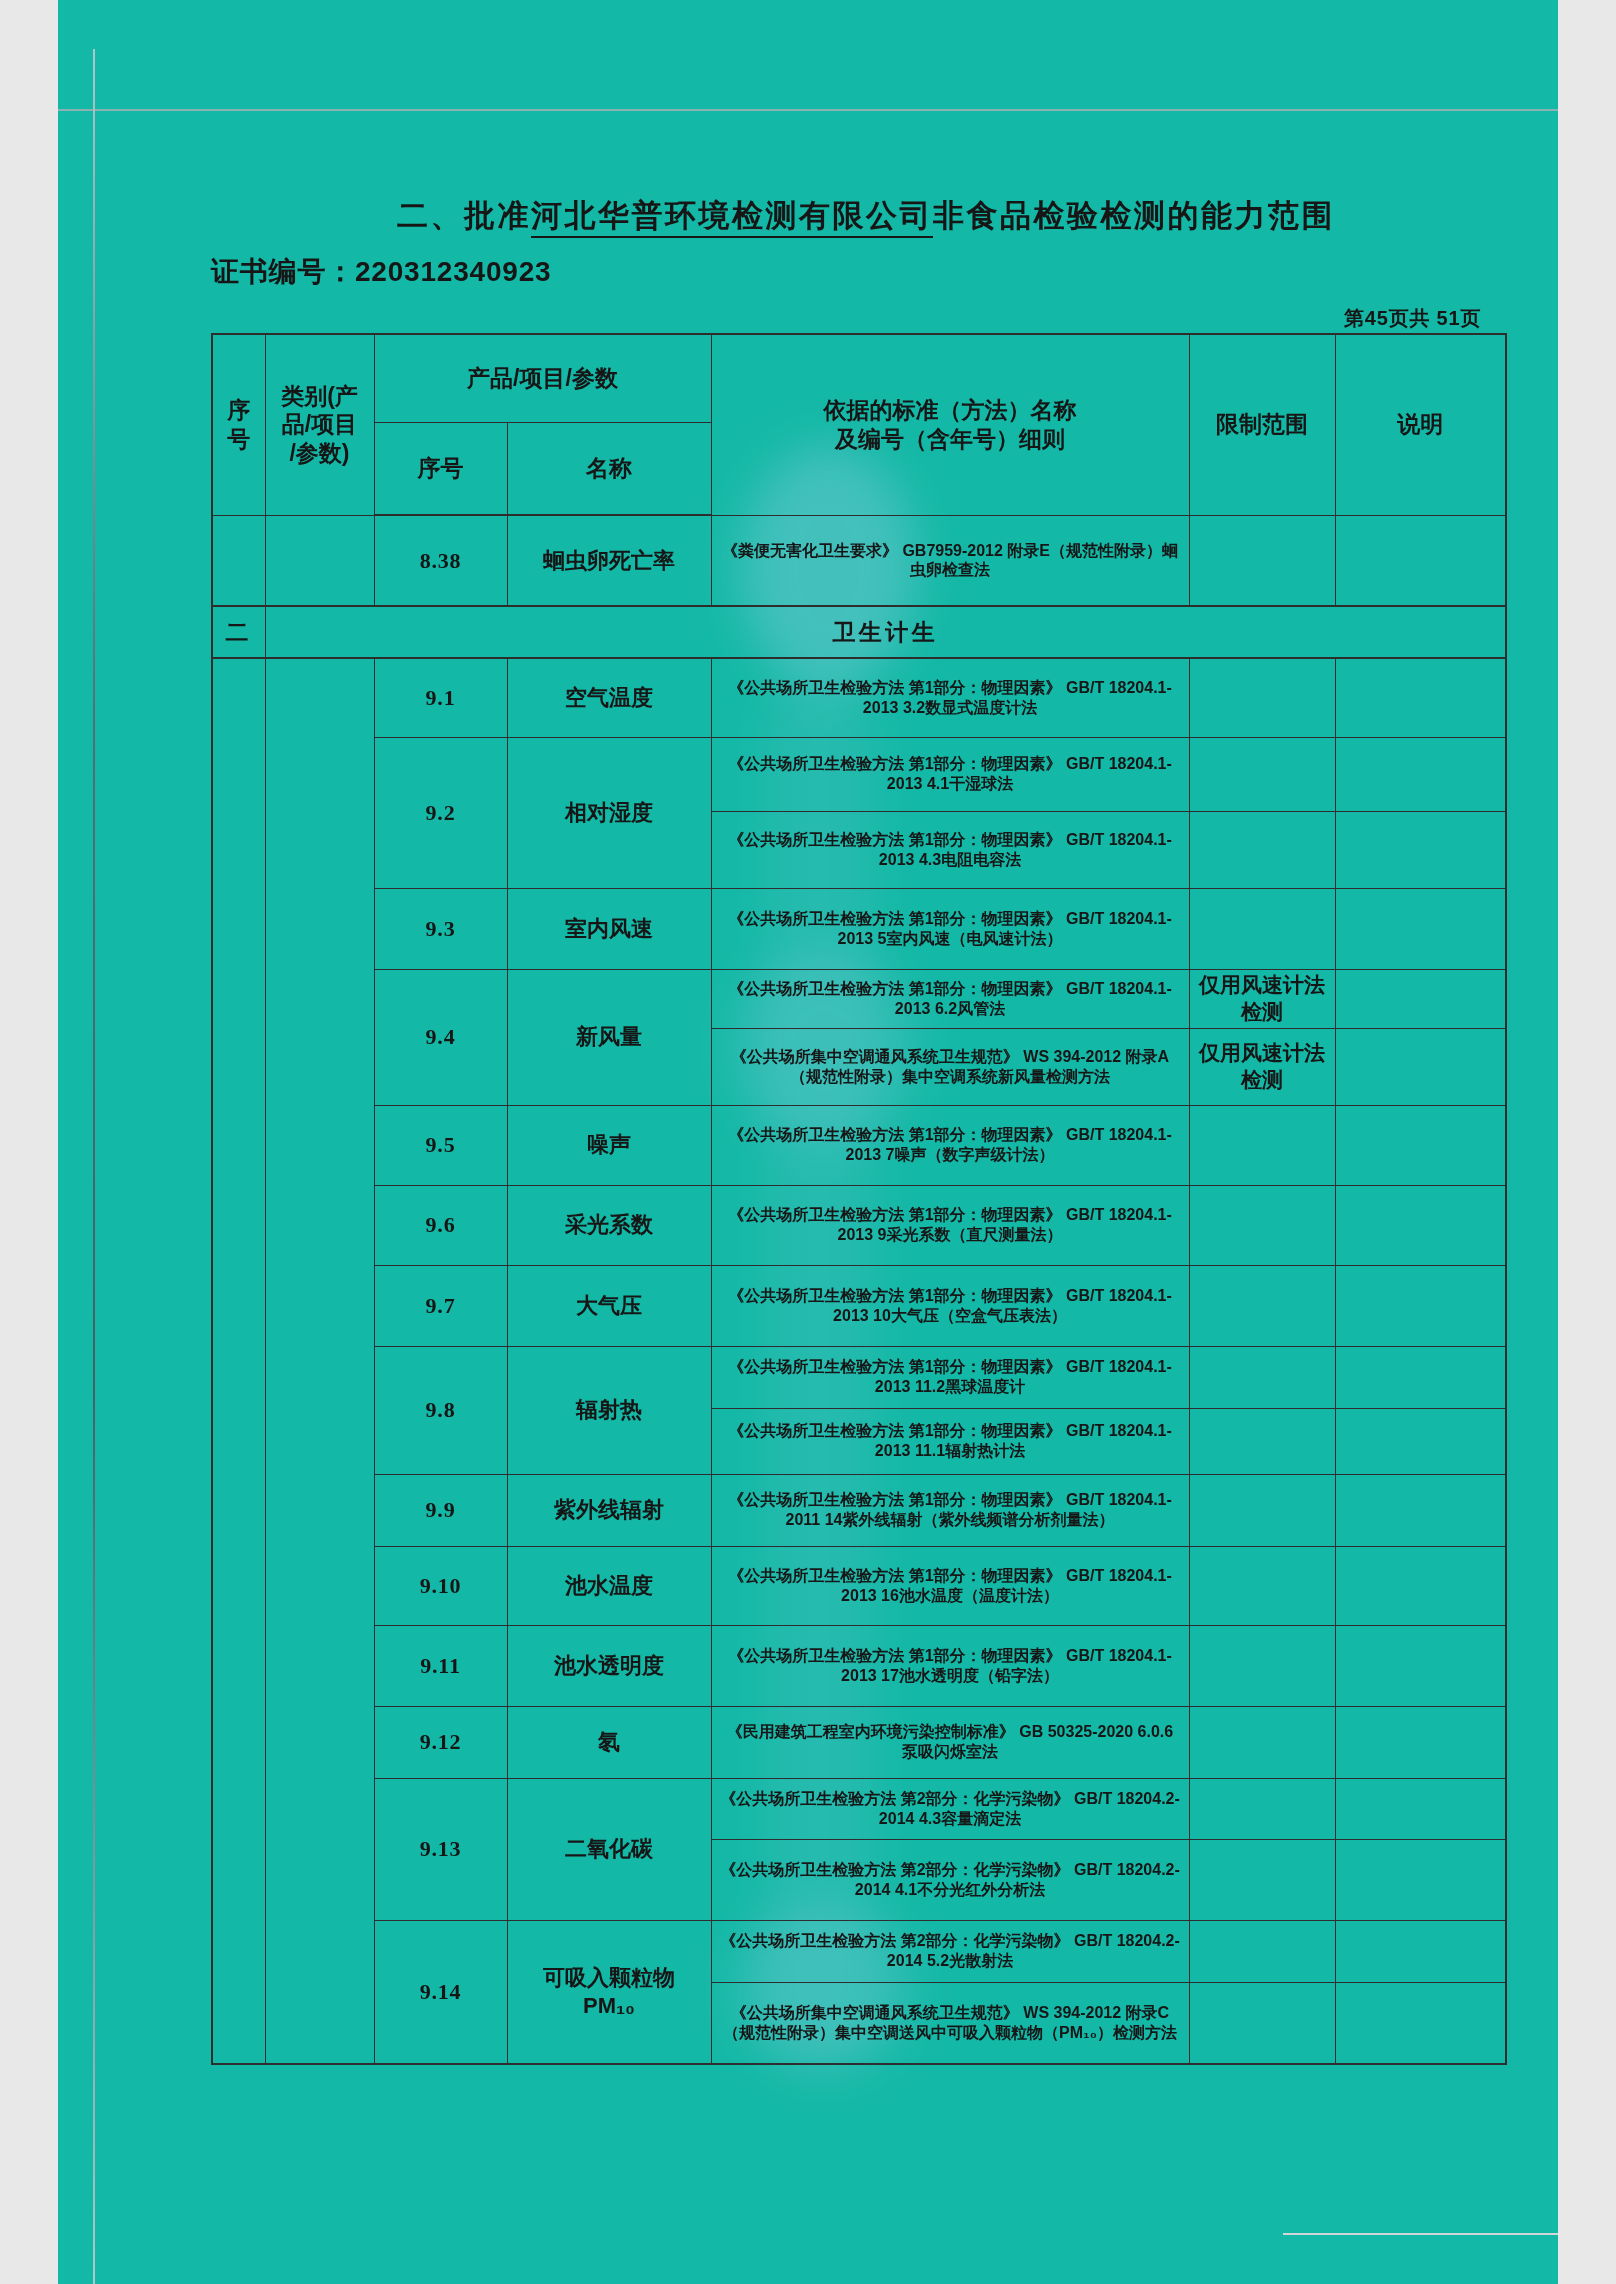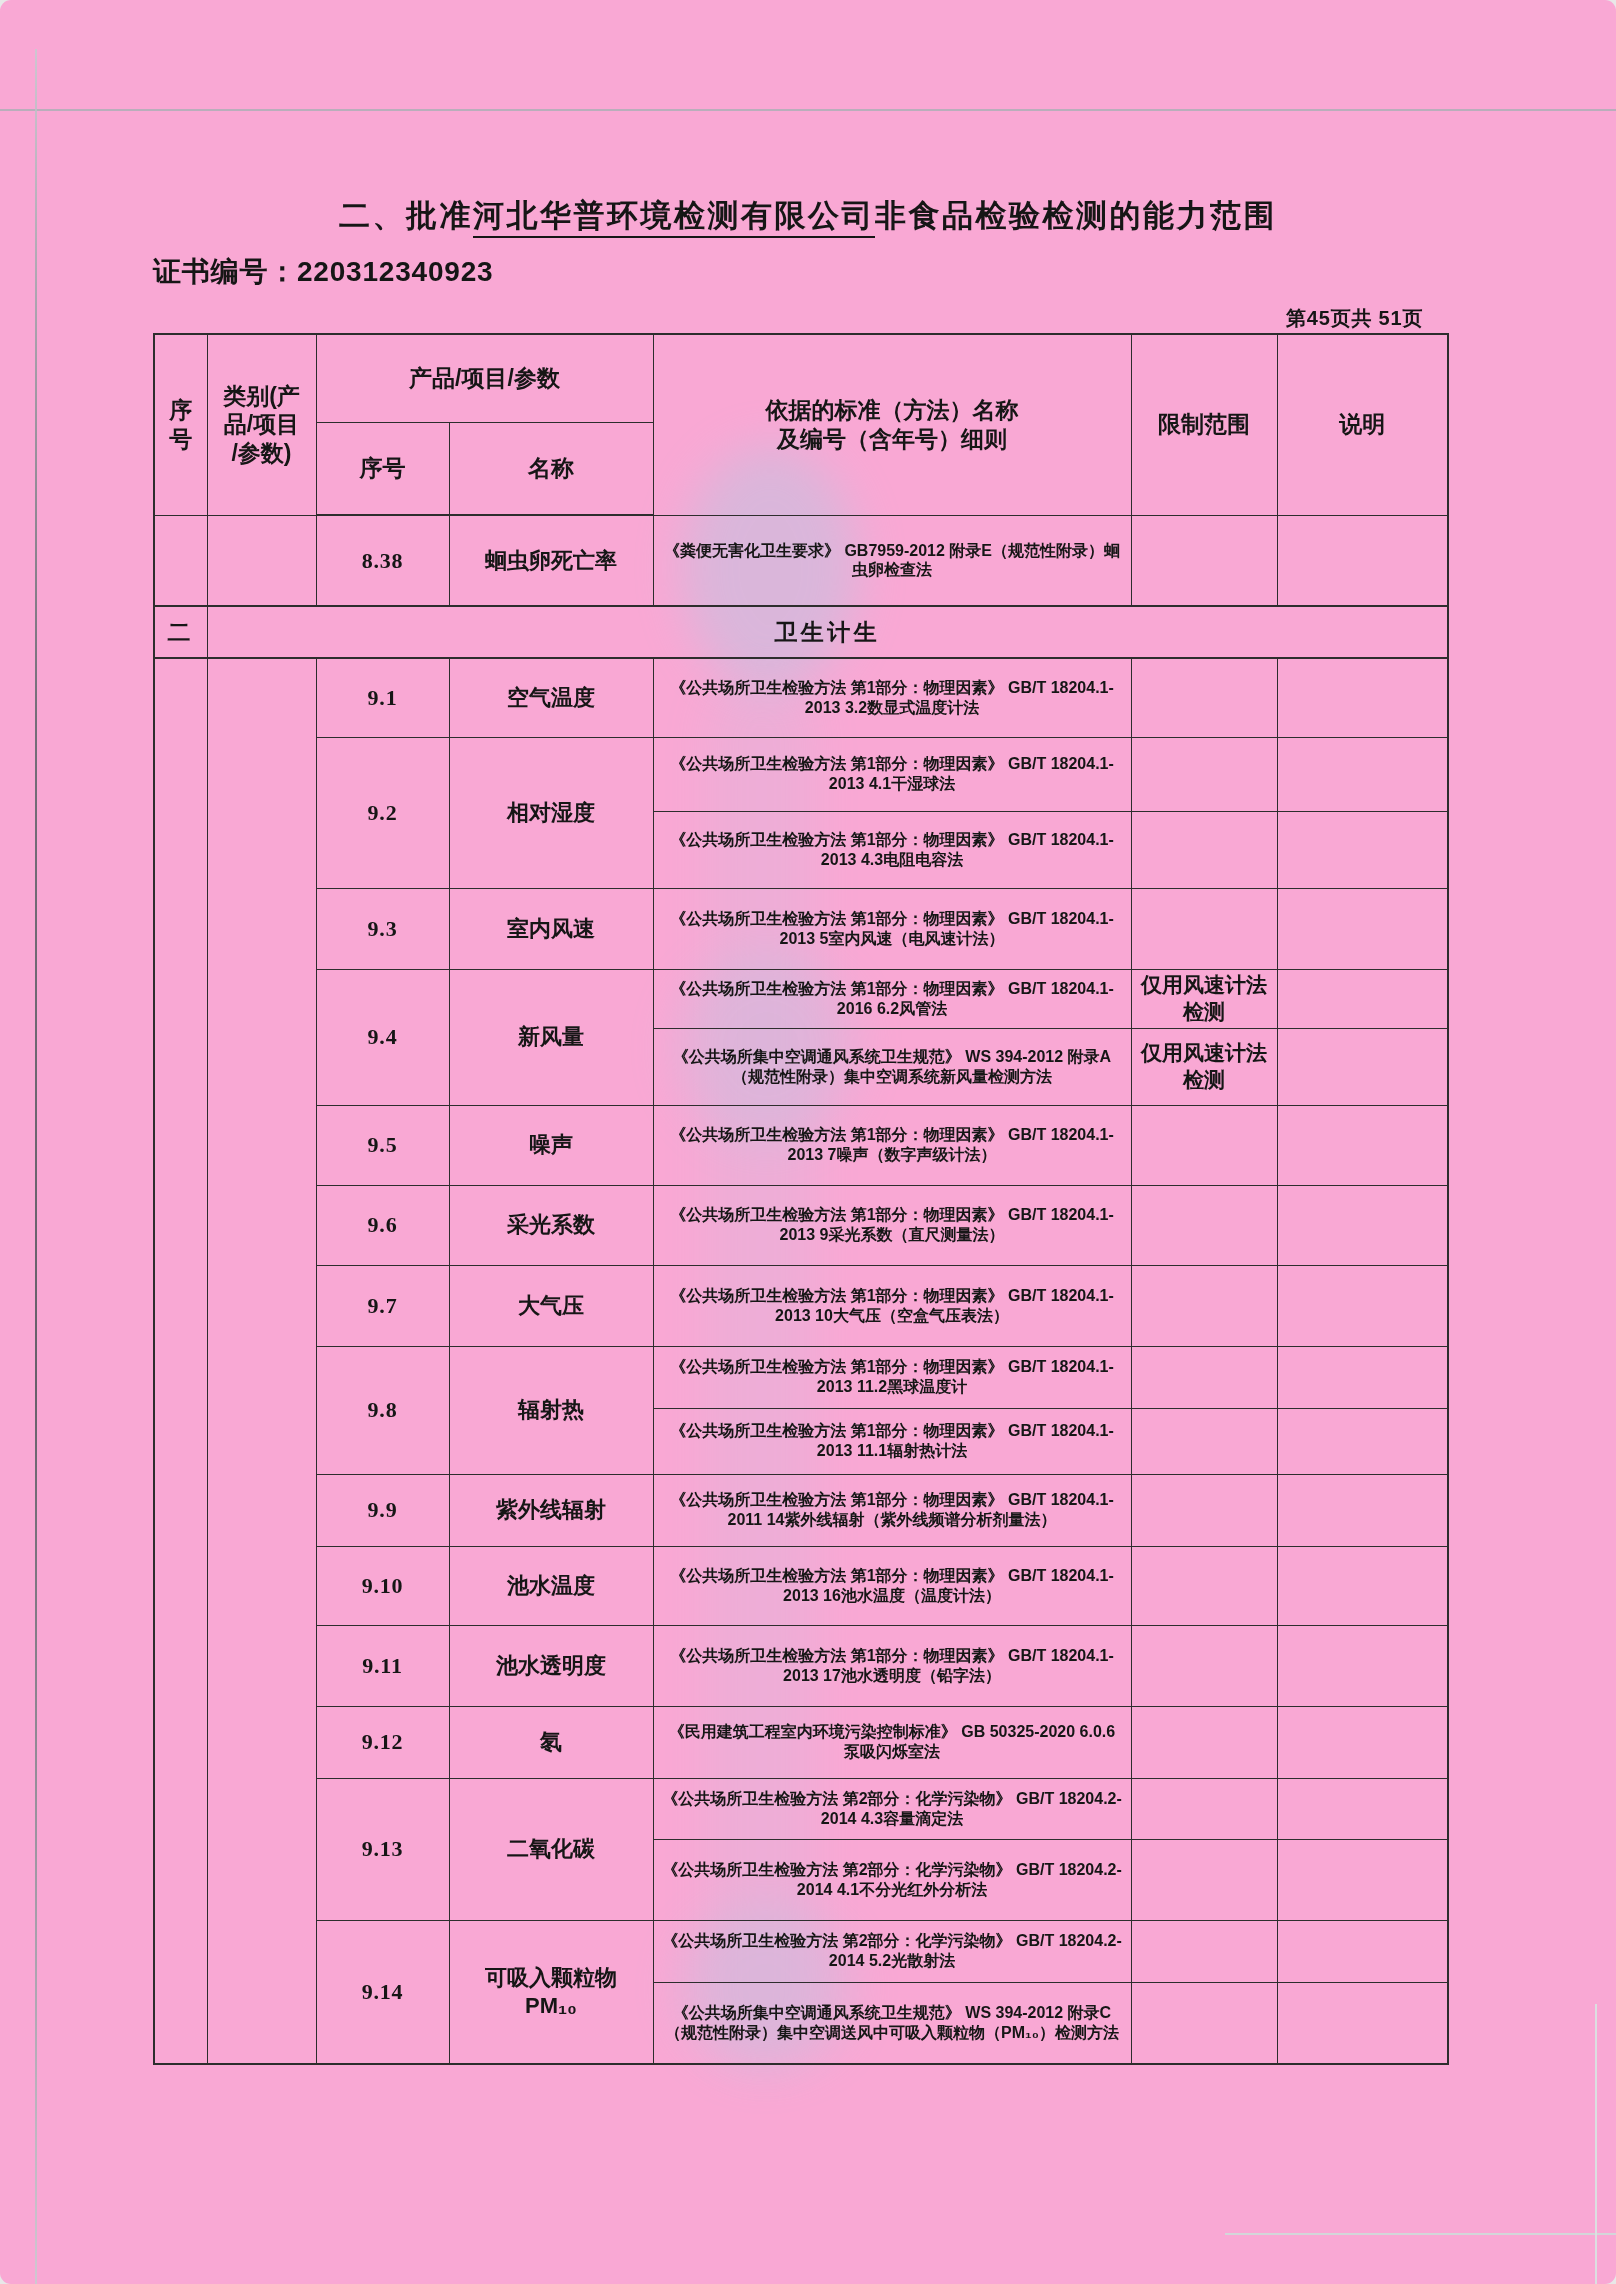--- a/index.html
+++ b/index.html
@@ -1,20 +1,20 @@
 <!DOCTYPE html>
 <html style="font-size:13.5px"><head>
 <meta charset="utf-8">
 <style>
   html,body{margin:0;padding:0;background:#e8e8e8;}
   .page{
-    position:relative;width:1616px;height:2284px;margin:0 auto;
-    background:#f9a8d4;overflow:hidden;
+    position:relative;width:1500px;height:2284px;margin:0 auto;
+    background:#14b8a6;overflow:hidden;
     font-family:"Liberation Sans","DejaVu Sans",sans-serif;
-    color:#161616;font-weight:bold;border-radius:11px;
+    color:#161616;font-weight:bold;
   }
   
   .edge-h-top{position:absolute;left:0;top:109px;width:1616px;height:1.7px;background:#a9afb4;opacity:.8;}
   .edge-v-left{position:absolute;left:35px;top:49px;width:1.7px;height:2235px;
     background:linear-gradient(#c6cbd0 0%,#5d6368 30%,#4d5357 60%,#9aa0a6 85%,#c9cdd1 100%);opacity:.85;}
   .edge-h-bottom{position:absolute;left:1225px;top:2233px;width:391px;height:1.7px;background:#d3d6d9;}
   .edge-v-right{position:absolute;left:1595px;top:2004px;width:1.7px;height:280px;background:#dcdfe1;}
   .wm{position:absolute;border-radius:50%;filter:blur(23.6px);background:#9fd2e8;}
   .wm1{left:682px;top:446px;width:177px;height:244px;opacity:.34;}
   .wm2{left:707px;top:674px;width:109px;height:1389px;opacity:.12;border-radius:59px;}
@@ -141,21 +141,21 @@
         <tr style="height: 81px;">
           <td class="subseq">9.3</td>
           <td class="pname">室内风速</td>
           <td class="std">《公共场所卫生检验方法 第1部分：物理因素》 GB/T 18204.1-2013 5室内风速（电风速计法）</td>
           <td class="limit"></td>
           <td class="note"></td>
         </tr>
         <tr style="height: 59px;">
           <td class="subseq" rowspan="2">9.4</td>
           <td class="pname" rowspan="2">新风量</td>
-          <td class="std">《公共场所卫生检验方法 第1部分：物理因素》 GB/T 18204.1-2016 6.2风管法</td>
+          <td class="std">《公共场所卫生检验方法 第1部分：物理因素》 GB/T 18204.1-2013 6.2风管法</td>
           <td class="limit">仅用风速计法检测</td>
           <td class="note"></td>
         </tr>
         <tr style="height: 77px;">
           <td class="std">《公共场所集中空调通风系统卫生规范》 WS 394-2012 附录A（规范性附录）集中空调系统新风量检测方法</td>
           <td class="limit">仅用风速计法检测</td>
           <td class="note"></td>
         </tr>
         <tr style="height: 80px;">
           <td class="subseq">9.5</td>

